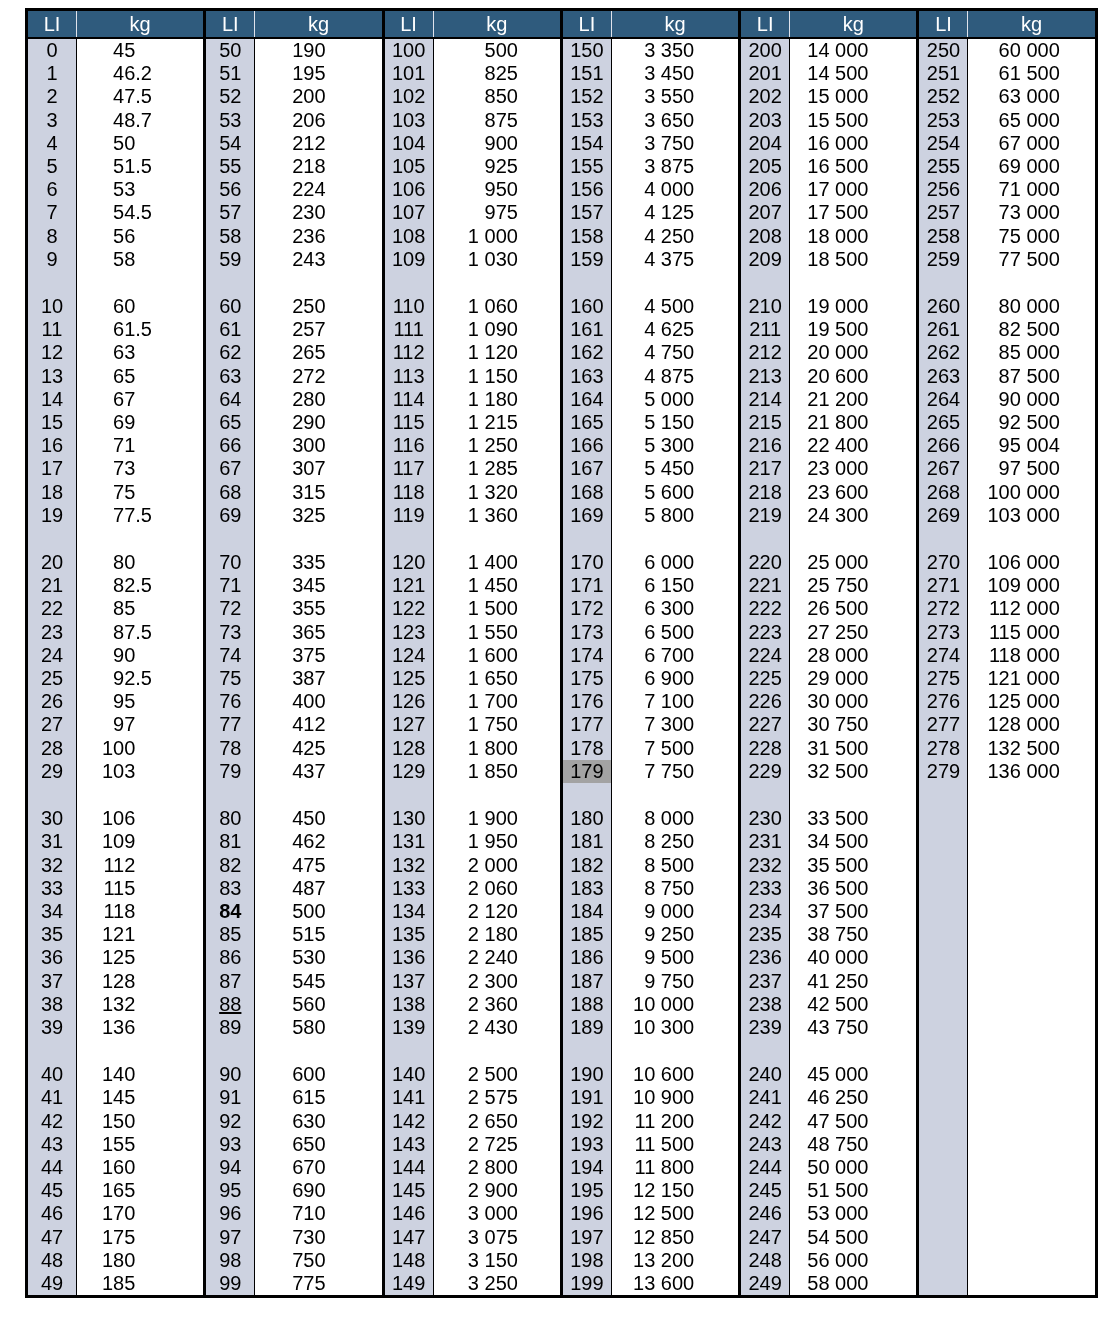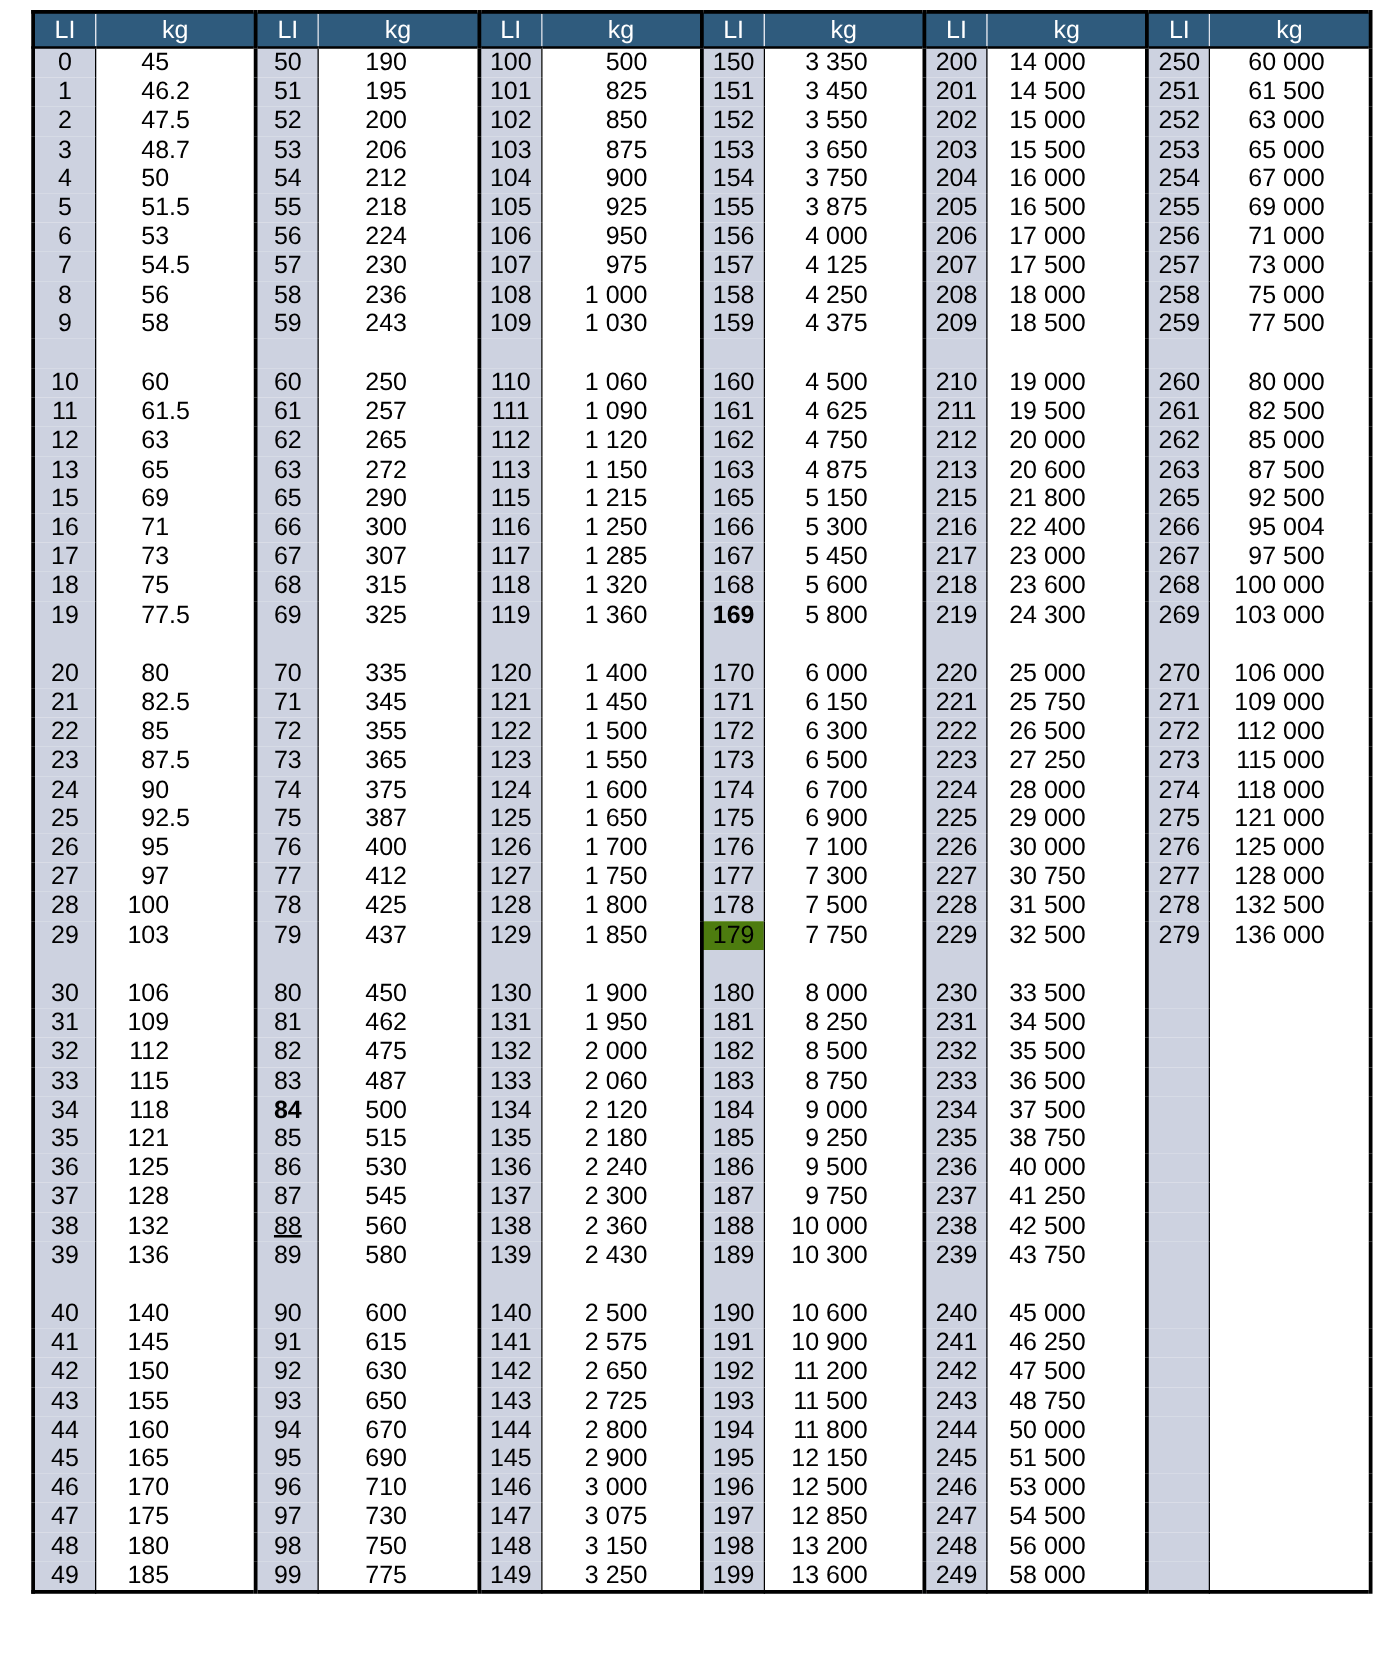--- a/index.html
+++ b/index.html
@@ -275,20 +275,34 @@
           <td class="li-cell" style="background: rgb(205, 210, 224);">113</td>
           <td class="kg-cell p2">1 150</td>
           <td class="li-cell" style="background: rgb(205, 210, 224);">163</td>
           <td class="kg-cell p3">4 875</td>
           <td class="li-cell" style="background: rgb(205, 210, 224);">213</td>
           <td class="kg-cell p4">20 600</td>
           <td class="li-cell" style="background: rgb(205, 210, 224);">263</td>
           <td class="kg-cell p5">87 500</td>
         </tr>
         <tr class="data-row">
+          <td class="li-cell" style="background: rgb(205, 210, 224);">14</td>
+          <td class="kg-cell p0"><span>67</span><span class="dec-slot"></span></td>
+          <td class="li-cell" style="background: rgb(205, 210, 224);">64</td>
+          <td class="kg-cell p1">280</td>
+          <td class="li-cell" style="background: rgb(205, 210, 224);">114</td>
+          <td class="kg-cell p2">1 180</td>
+          <td class="li-cell" style="background: rgb(205, 210, 224);">164</td>
+          <td class="kg-cell p3">5 000</td>
+          <td class="li-cell" style="background: rgb(205, 210, 224);">214</td>
+          <td class="kg-cell p4">21 200</td>
+          <td class="li-cell" style="background: rgb(205, 210, 224);">264</td>
+          <td class="kg-cell p5">90 000</td>
+        </tr>
+        <tr class="data-row">
           <td class="li-cell" style="background: rgb(205, 210, 224);">15</td>
           <td class="kg-cell p0"><span>69</span><span class="dec-slot"></span></td>
           <td class="li-cell" style="background: rgb(205, 210, 224);">65</td>
           <td class="kg-cell p1">290</td>
           <td class="li-cell" style="background: rgb(205, 210, 224);">115</td>
           <td class="kg-cell p2">1 215</td>
           <td class="li-cell" style="background: rgb(205, 210, 224);">165</td>
           <td class="kg-cell p3">5 150</td>
           <td class="li-cell" style="background: rgb(205, 210, 224);">215</td>
           <td class="kg-cell p4">21 800</td>
@@ -337,21 +351,21 @@
           <td class="li-cell" style="background: rgb(205, 210, 224);">268</td>
           <td class="kg-cell p5">100 000</td>
         </tr>
         <tr class="data-row">
           <td class="li-cell" style="background: rgb(205, 210, 224);">19</td>
           <td class="kg-cell p0"><span>77</span><span class="dec-slot">.5</span></td>
           <td class="li-cell" style="background: rgb(205, 210, 224);">69</td>
           <td class="kg-cell p1">325</td>
           <td class="li-cell" style="background: rgb(205, 210, 224);">119</td>
           <td class="kg-cell p2">1 360</td>
-          <td class="li-cell" style="background: rgb(205, 210, 224); font-weight: bold;">169</td>
+          <td class="li-cell" style="background: rgb(205, 210, 224);">169</td>
           <td class="kg-cell p3">5 800</td>
           <td class="li-cell" style="background: rgb(205, 210, 224);">219</td>
           <td class="kg-cell p4">24 300</td>
           <td class="li-cell" style="background: rgb(205, 210, 224);">269</td>
           <td class="kg-cell p5">103 000</td>
         </tr>
         <tr class="spacer-row">
           <td class="li-cell" style="background: rgb(205, 210, 224);"></td>
           <td class="kg-cell p0"></td>
           <td class="li-cell" style="background: rgb(205, 210, 224);"></td>
@@ -491,21 +505,21 @@
           <td class="li-cell" style="background: rgb(205, 210, 224);">278</td>
           <td class="kg-cell p5">132 500</td>
         </tr>
         <tr class="data-row">
           <td class="li-cell" style="background: rgb(205, 210, 224);">29</td>
           <td class="kg-cell p0"><span>103</span><span class="dec-slot"></span></td>
           <td class="li-cell" style="background: rgb(205, 210, 224);">79</td>
           <td class="kg-cell p1">437</td>
           <td class="li-cell" style="background: rgb(205, 210, 224);">129</td>
           <td class="kg-cell p2">1 850</td>
-          <td class="li-cell" style="background: #4d7c0f; text-align: center;">179</td>
+          <td class="li-cell" style="background: #a3a3a3; text-align: center;">179</td>
           <td class="kg-cell p3">7 750</td>
           <td class="li-cell" style="background: rgb(205, 210, 224);">229</td>
           <td class="kg-cell p4">32 500</td>
           <td class="li-cell" style="background: rgb(205, 210, 224);">279</td>
           <td class="kg-cell p5">136 000</td>
         </tr>
         <tr class="spacer-row">
           <td class="li-cell" style="background: rgb(205, 210, 224);"></td>
           <td class="kg-cell p0"></td>
           <td class="li-cell" style="background: rgb(205, 210, 224);"></td>

